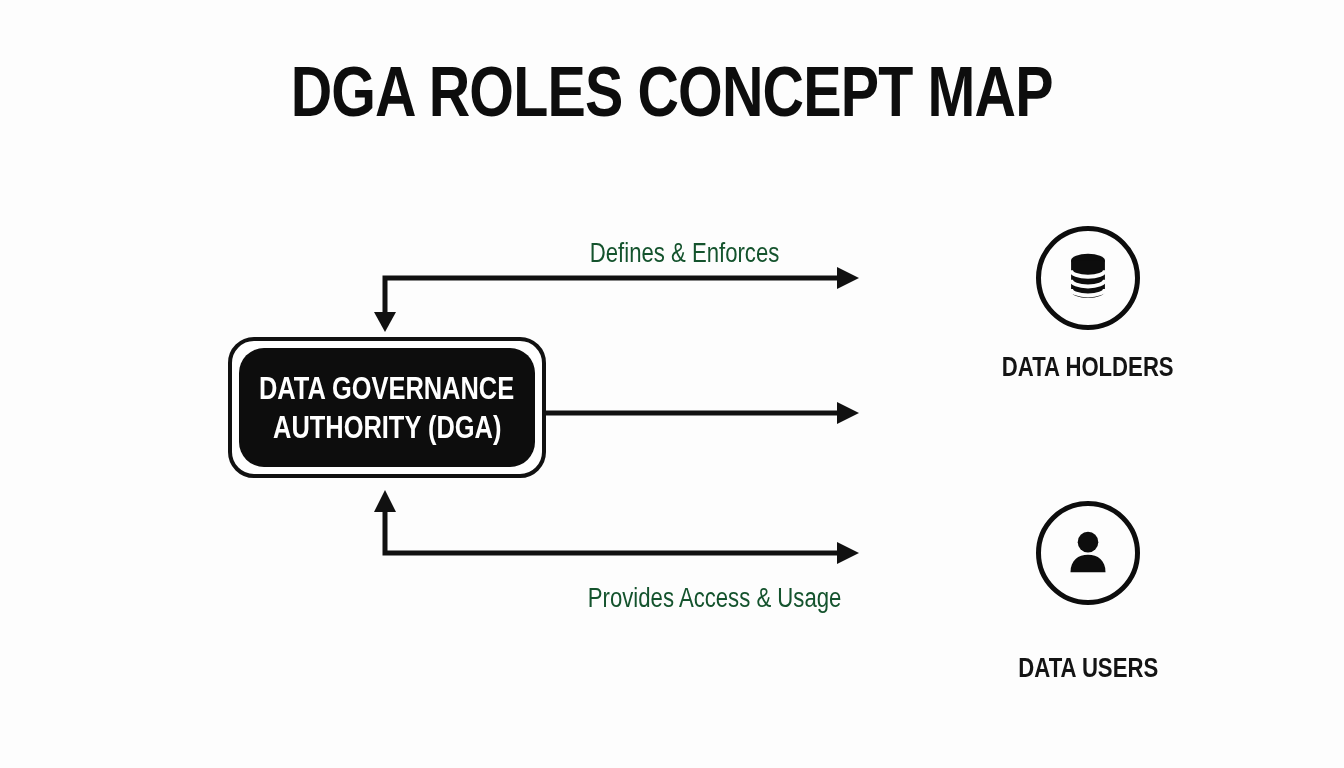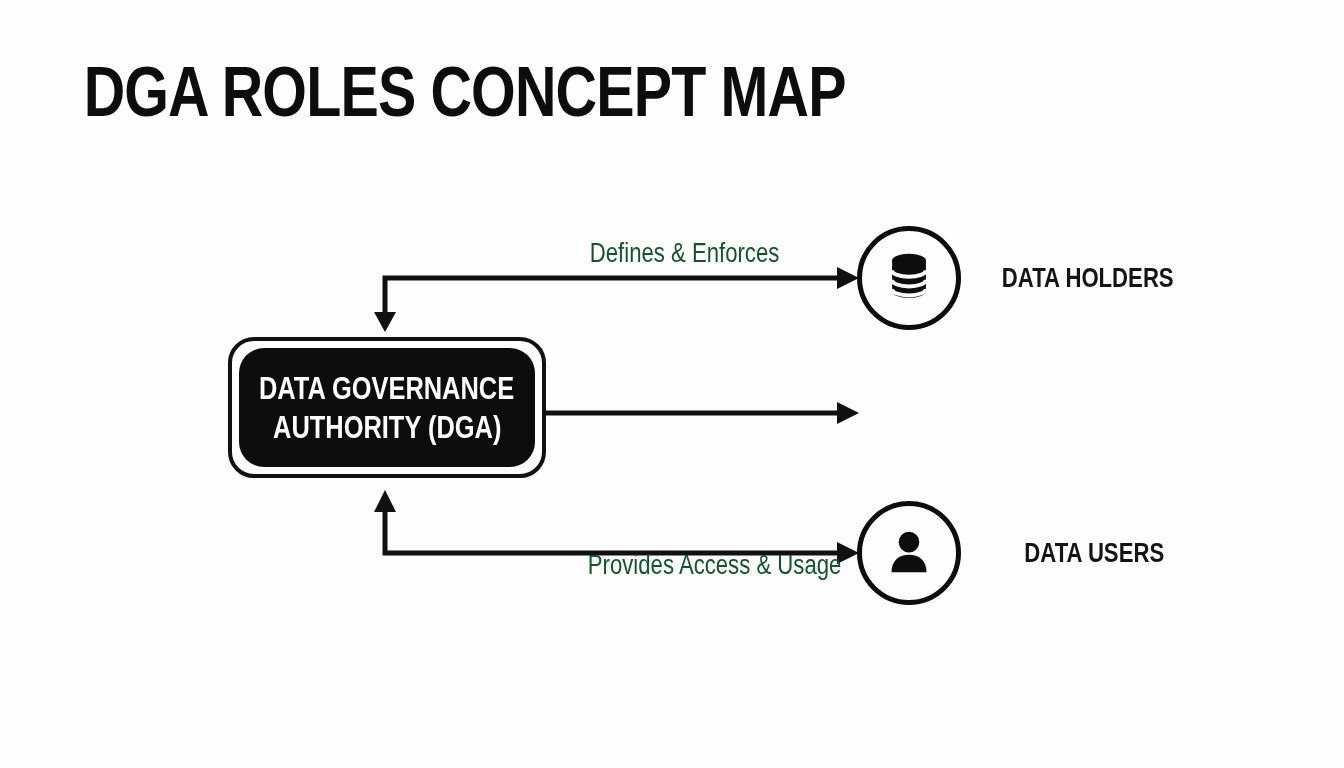--- a/index.html
+++ b/index.html
@@ -9,20 +9,21 @@
     background:#fdfdfd;
     overflow:hidden;
     font-family:"Liberation Sans", sans-serif;
     color:#111;
   }
   
   .cond{display:inline-block;transform:scaleX(0.82);transform-origin:center;white-space:nowrap;}
 
   .title-wrap{
     position:absolute;left:0;top:52px;width:1344px;
+    text-align:center;
   }
   .title{
     font-size:70px;font-weight:700;letter-spacing:-1px;color:#0d0d0d;
   }
 
   .connectors{position:absolute;left:0;top:0;width:1344px;height:768px;}
 
   .dga-box-outer{
     position:absolute;left:228px;top:337px;width:318px;height:141px;
     background:#ffffff;border:4px solid #111;border-radius:26px;
@@ -37,25 +38,25 @@
   .dga-line{
     color:#fff;font-size:31px;font-weight:700;line-height:37px;letter-spacing:0;
   }
 
   .edge-label{
     position:absolute;font-size:27px;font-weight:400;color:#14532d;
     text-align:center;
   }
   .edge-label-top{left:480px;top:238px;width:410px;}
   .edge-label-middle{left:550px;top:373px;width:295px;}
-  .edge-label-bottom{left:500px;top:550px;width:430px;}
+  .edge-label-bottom{left:500px;top:583px;width:430px;}
 
   .entity-row{
-    position:absolute;left:857px;width:420px;height:104px;
-    display:flex;align-items:center;gap:22px;
+    position:absolute;left:878px;width:420px;height:104px;
+    display:flex;align-items:center;gap:22px;flex-direction:column;
   }
   .entity-row-holders{top:226px;}
   .entity-row-intermediary{top:361px;}
   .entity-row-users{top:501px;gap:48px;}
   .entity-circle{
     width:104px;height:104px;border-radius:50%;
     border:5px solid #0d0d0d;background:#fdfdfd;
     box-sizing:border-box;
     display:flex;align-items:center;justify-content:center;
     flex:0 0 auto;

